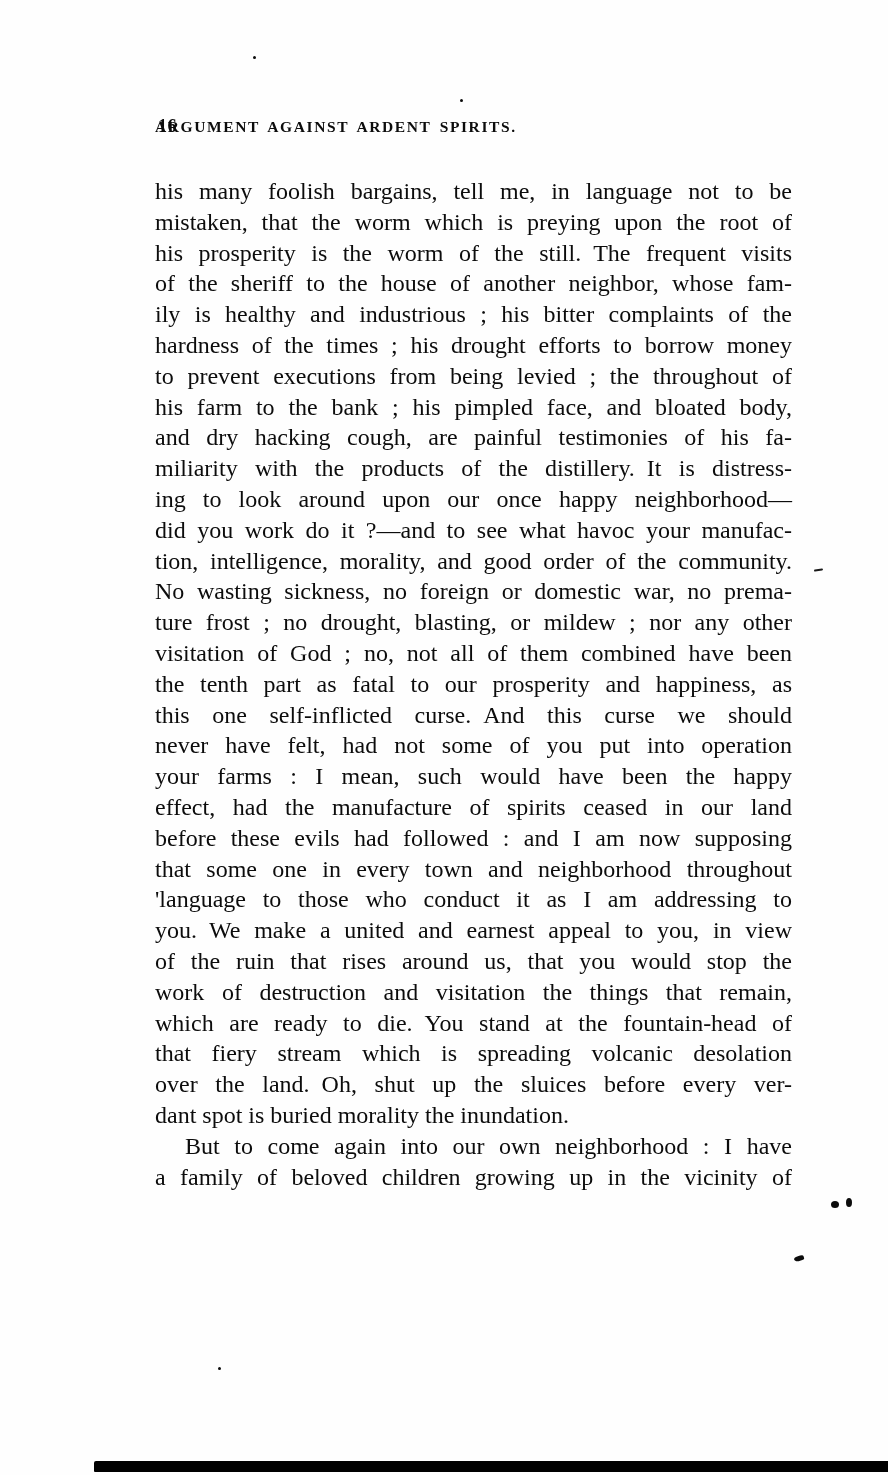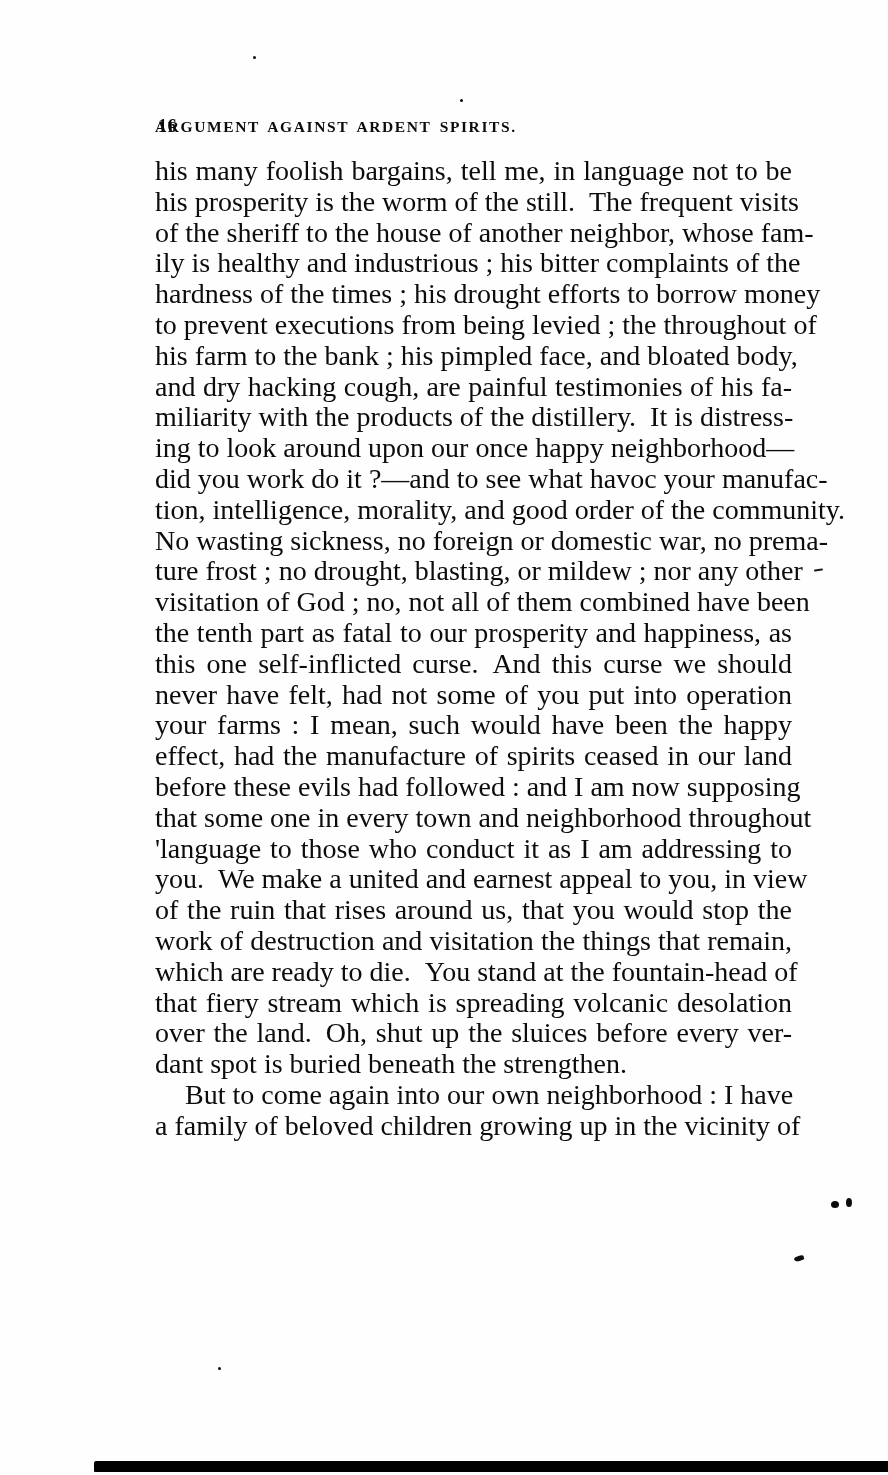--- a/index.html
+++ b/index.html
@@ -19,22 +19,22 @@
     position: absolute; left: 3px; top: 0;
     font-size: 18px; font-weight: bold; letter-spacing: 0.5px;
   }
   .head-title {
     position: absolute; left: 0; right: 0; top: 2px;
     text-align: left;
     font-size: 15.5px; font-weight: bold; letter-spacing: 1.6px;
     word-spacing: 3px;
   }
   .text-body {
-    position: absolute; top: 156px; left: 155px; width: 637px;
-    font-size: 28px;
+    position: absolute; top: 176px; left: 155px; width: 637px;
+    font-size: 24px;
   }
   .line {
     height: 30.8px; line-height: 30.8px;
     white-space: nowrap;
     text-align: justify;
     text-align-last: justify;
     text-justify: inter-word;
   }
   .line.no-just { text-align-last: left; }
   .line.indent { text-indent: 30px; }
@@ -61,20 +61,21 @@
 
 <div class="scan-page">
 
   <div class="running-head">
     <span class="page-number">16</span>
     <span class="head-title">ARGUMENT AGAINST ARDENT SPIRITS.</span>
   </div>
 
   <div class="text-body">
       <div class="line">his many foolish bargains, tell me, in language not to be</div>
+      <div class="line">mistaken, that the worm which is preying upon the root of</div>
       <div class="line">his prosperity is the worm of the still. The frequent visits</div>
       <div class="line">of the sheriff to the house of another neighbor, whose fam-</div>
       <div class="line">ily is healthy and industrious ; his bitter complaints of the</div>
       <div class="line">hardness of the times ; his drought efforts to borrow money</div>
       <div class="line">to prevent executions from being levied ; the throughout of</div>
       <div class="line">his farm to the bank ; his pimpled face, and bloated body,</div>
       <div class="line">and dry hacking cough, are painful testimonies of his fa-</div>
       <div class="line">miliarity with the products of the distillery. It is distress-</div>
       <div class="line">ing to look around upon our once happy neighborhood—</div>
       <div class="line">did you work do it ?—and to see what havoc your manufac-</div>
@@ -89,21 +90,21 @@
       <div class="line">effect, had the manufacture of spirits ceased in our land</div>
       <div class="line">before these evils had followed : and I am now supposing</div>
       <div class="line">that some one in every town and neighborhood throughout</div>
       <div class="line">'language to those who conduct it as I am addressing to</div>
       <div class="line">you. We make a united and earnest appeal to you, in view</div>
       <div class="line">of the ruin that rises around us, that you would stop the</div>
       <div class="line">work of destruction and visitation the things that remain,</div>
       <div class="line">which are ready to die. You stand at the fountain-head of</div>
       <div class="line">that fiery stream which is spreading volcanic desolation</div>
       <div class="line">over the land. Oh, shut up the sluices before every ver-</div>
-      <div class="line no-just">dant spot is buried beneath the strengthen.</div>
+      <div class="line no-just">dant spot is buried morality the inundation.</div>
       <div class="line indent">But to come again into our own neighborhood : I have</div>
       <div class="line">a family of beloved children growing up in the vicinity of</div>
     </div>
 
   <div class="margin-dash"></div>
   <div class="comma-mark"></div>
   <div class="scan-edge-bar"></div>
 
 <div class="speck" style="left: 253px; top: 56px; width: 3px; height: 3px;"></div>
     <div class="speck" style="left: 460px; top: 99px; width: 3px; height: 3px;"></div>

